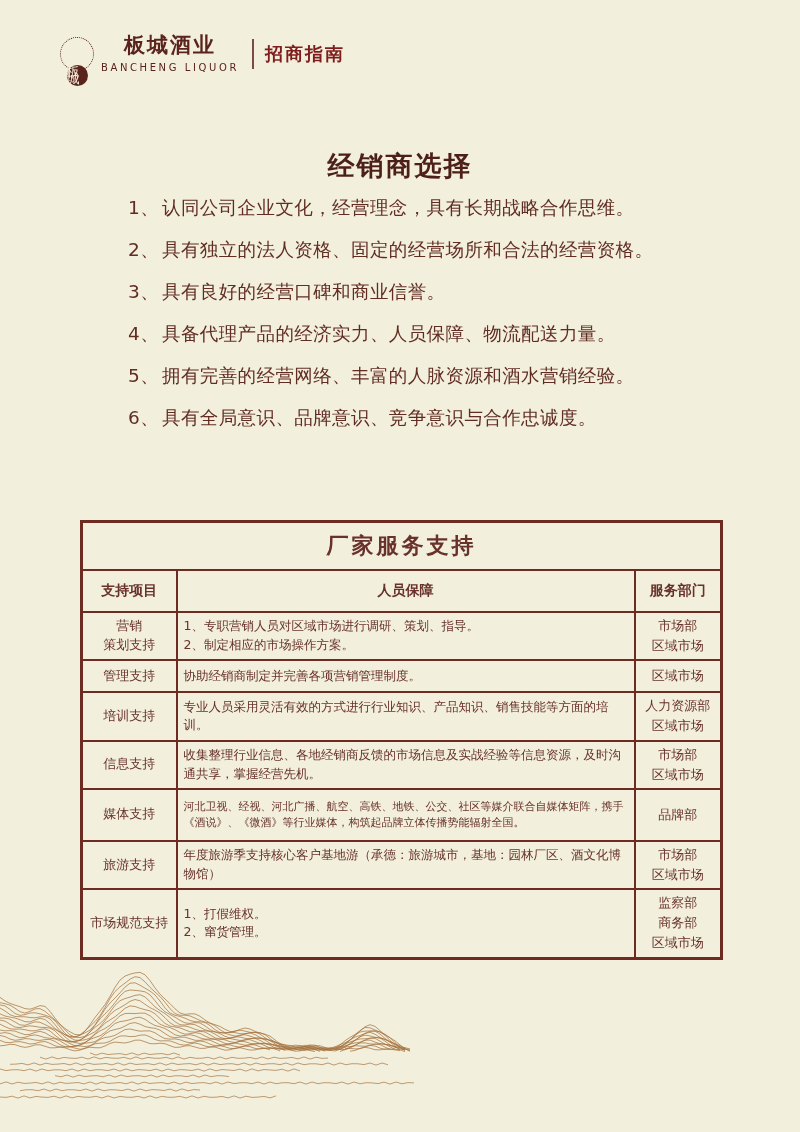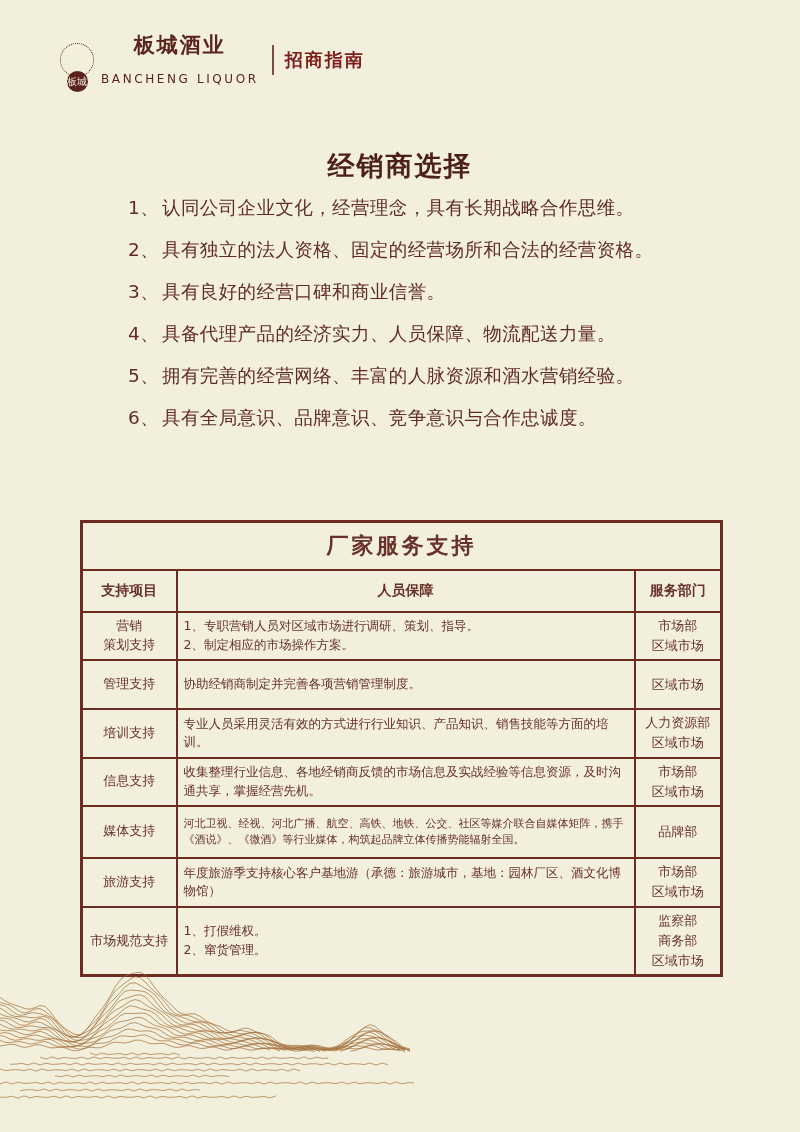--- a/index.html
+++ b/index.html
@@ -9,24 +9,24 @@
     font-family:"DejaVu Sans","Liberation Sans",sans-serif;
     color:#68322a;
   }
   .page{position:absolute;inset:0;}
 
   
   .header{position:absolute;left:60px;top:34px;display:flex;align-items:center;}
   .seal{width:32px;height:32px;border-radius:50%;border:1.5px dotted #5a241d;
         display:flex;align-items:center;justify-content:center;flex:0 0 auto;}
   .seal-inner{width:21px;height:21px;border-radius:50%;background:#5a241d;color:#f2efdc;
-        font-size:10px;line-height:7px;display:flex;align-items:center;justify-content:center;margin-top:43px;}
+        font-size:13px;line-height:7px;display:flex;align-items:center;justify-content:center;margin-top:43px;}
   .brand{margin-left:7px;display:flex;flex-direction:column;align-items:center;}
   .brand-cn{font-size:21px;font-weight:bold;color:#5a241d;letter-spacing:2px;line-height:22px;}
-  .brand-en{font-size:12px;color:#5a241d;letter-spacing:2.6px;margin-top:16px;}
+  .brand-en{font-size:10px;color:#5a241d;letter-spacing:2.6px;margin-top:6px;}
   .hdr-divider{width:2px;height:30px;background:#5a241d;opacity:.8;margin:0 11px 0 13px;}
   .doc-title{font-size:18px;font-weight:600;color:#7f1d1d;letter-spacing:2px;}
 
   
   .section-title{position:absolute;left:0;right:0;top:148px;text-align:center;
     font-size:27px;font-weight:bold;color:#4c1f19;letter-spacing:2px;}
 
   
   .sel-list{position:absolute;left:128px;top:198px;width:560px;list-style:none;margin:0;padding:0;}
   .sel-item{display:flex;font-size:18.5px;line-height:20px;margin-bottom:22px;
@@ -40,21 +40,21 @@
   .svc-table td,.svc-table th{border:2px solid #6e2b22;vertical-align:middle;
     padding:3px 6px;color:#68322a;}
   .svc-table{border:3px solid #6e2b22;}
   .t-title{font-size:22px;font-weight:bold;color:#4c1f19;text-align:center;
     letter-spacing:3px;height:40px;}
   .t-colhead{font-size:14px;font-weight:bold;color:#54231c;text-align:center;height:34px;}
   .c-item{text-align:center;font-size:13px;line-height:1.45;}
   .c-detail{text-align:left;font-size:12.5px;line-height:1.5;padding-left:12px;padding-right:10px;margin-left:41px;}
   .c-dept{text-align:center;font-size:13px;line-height:1.55;}
   .media-row .c-detail{font-size:11px;line-height:1.45;}
-  .rh-47{height:47px}.rh-43{height:49px}.rh-44{height:44px}.rh-42{height:52px}.rh-57{height:57px}
+  .rh-47{height:47px}.rh-43{height:32px}.rh-44{height:44px}.rh-42{height:52px}.rh-57{height:57px}
 
   
   .art{position:absolute;left:0;top:968px;width:460px;height:150px;}
 </style>
 </head>
 <body>
 
 <div class="page">
 
   <div class="header">

